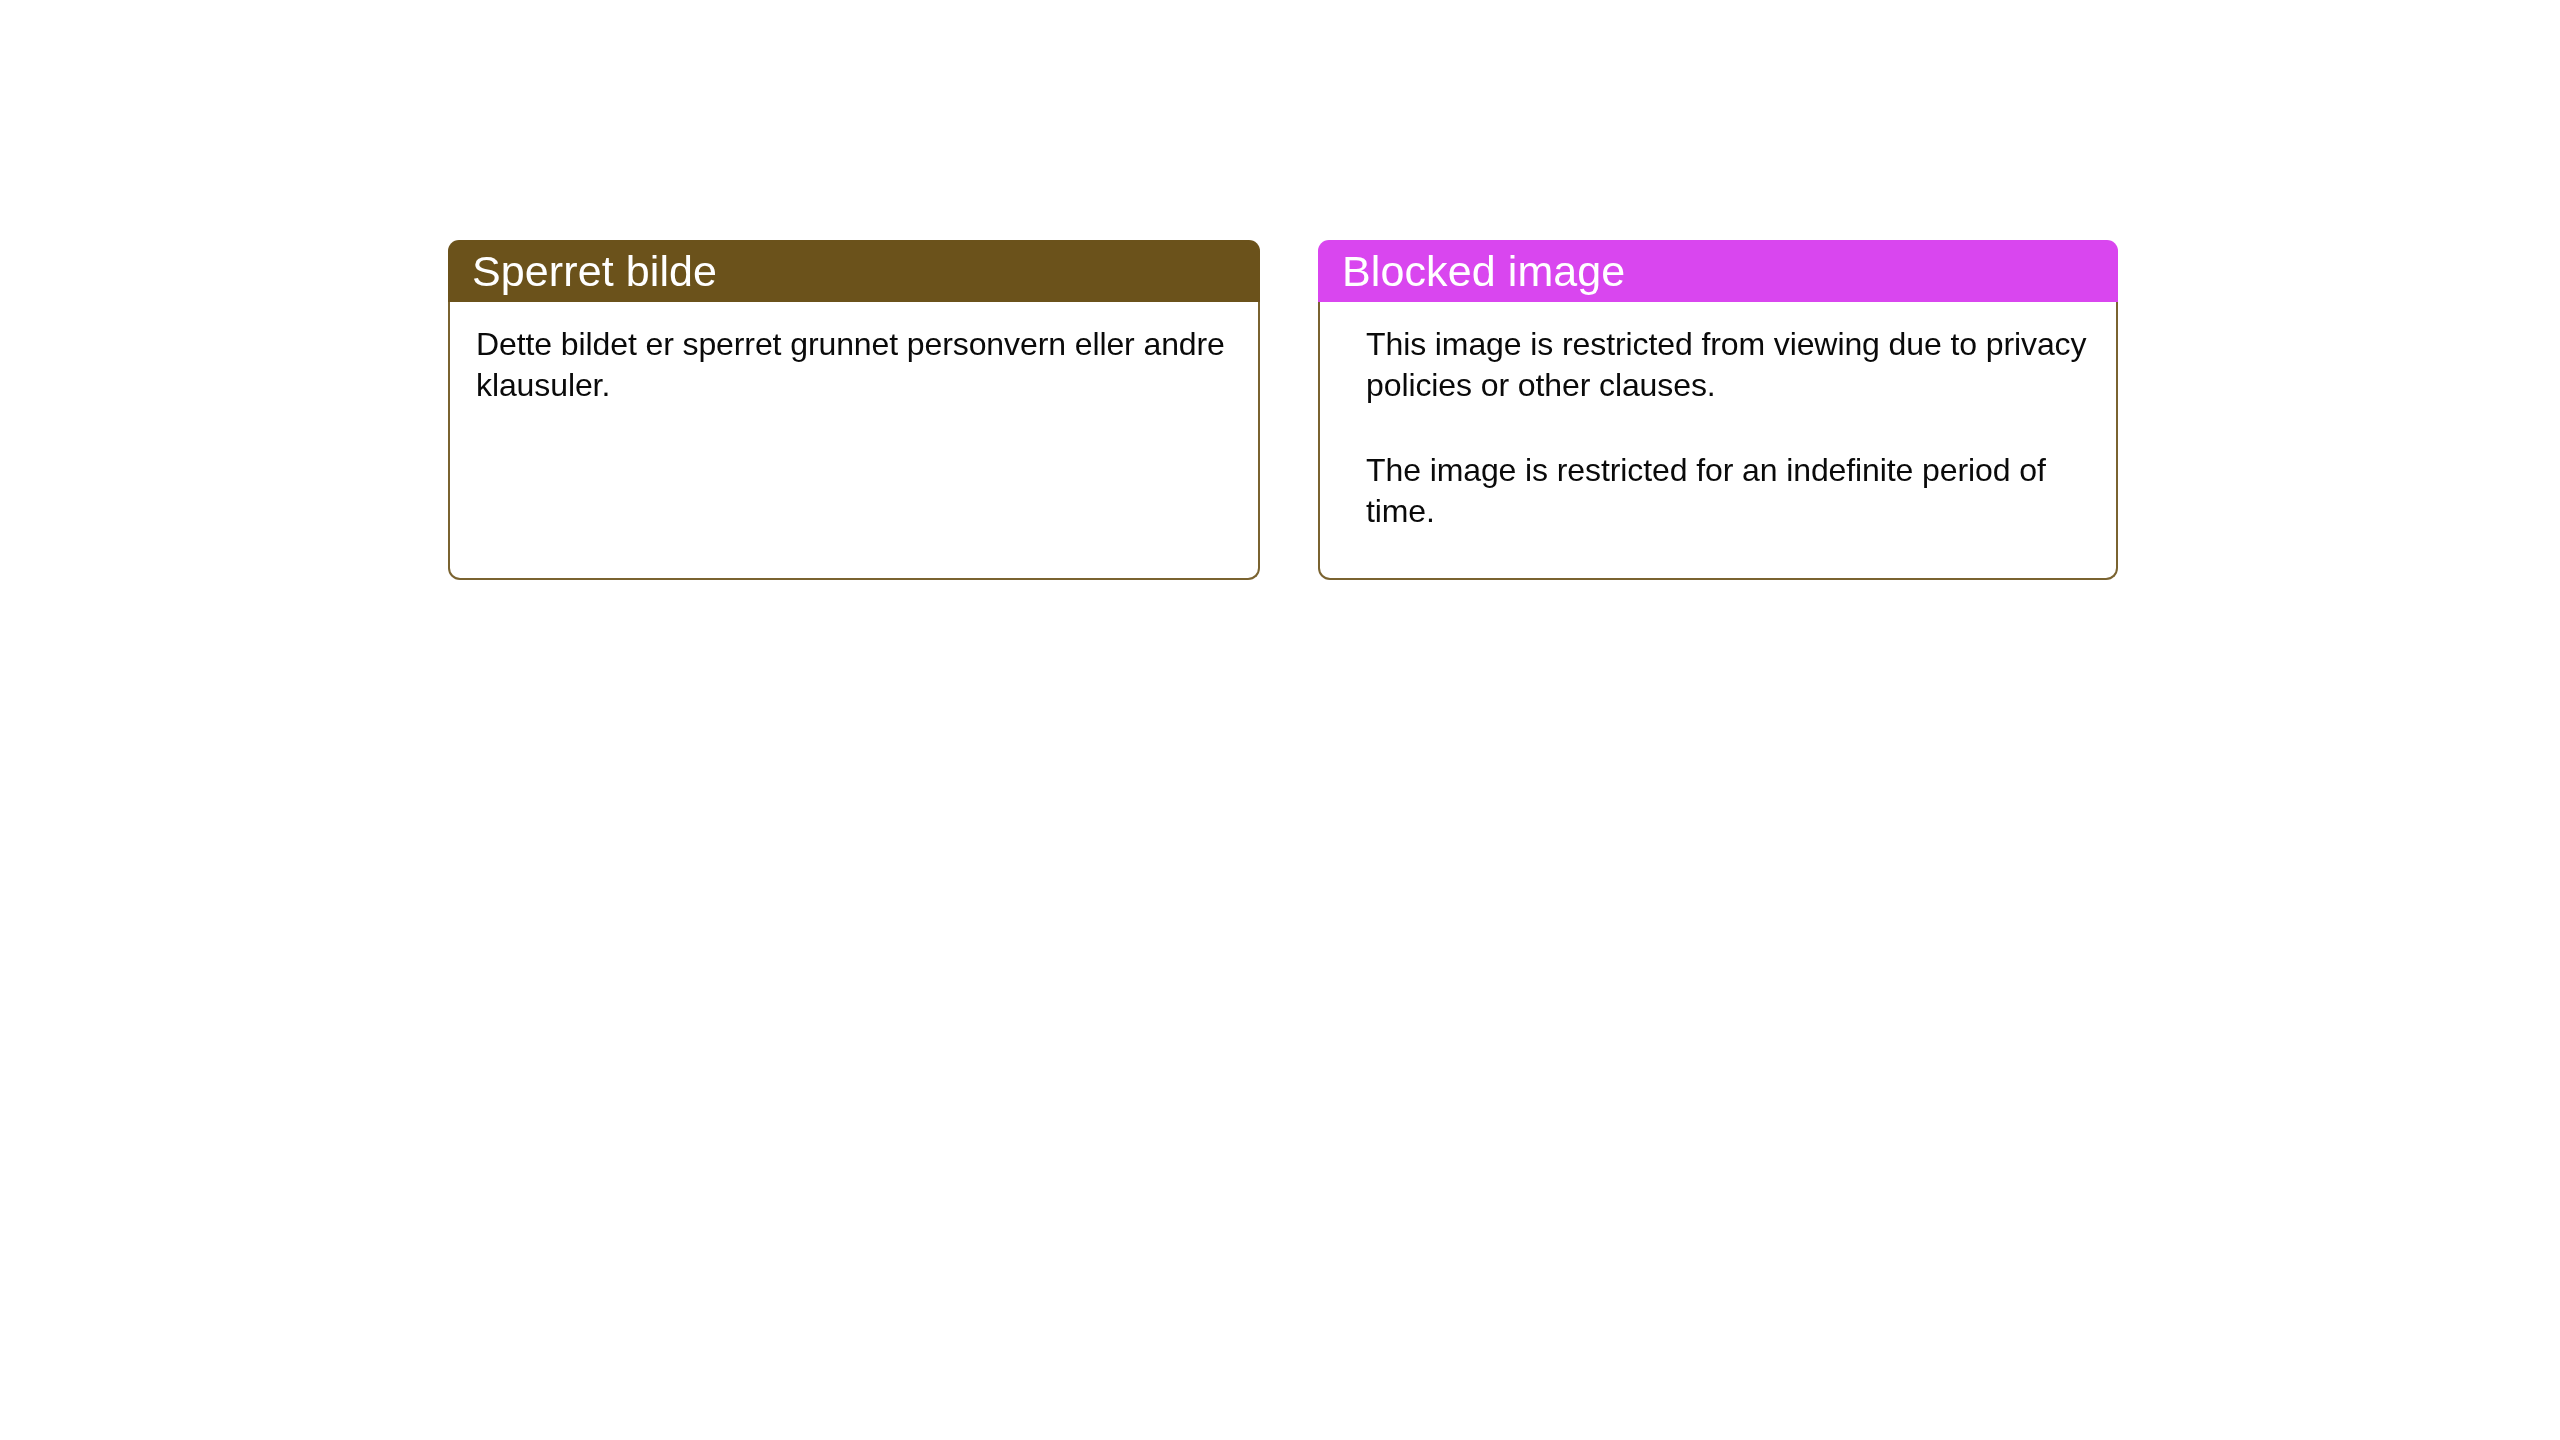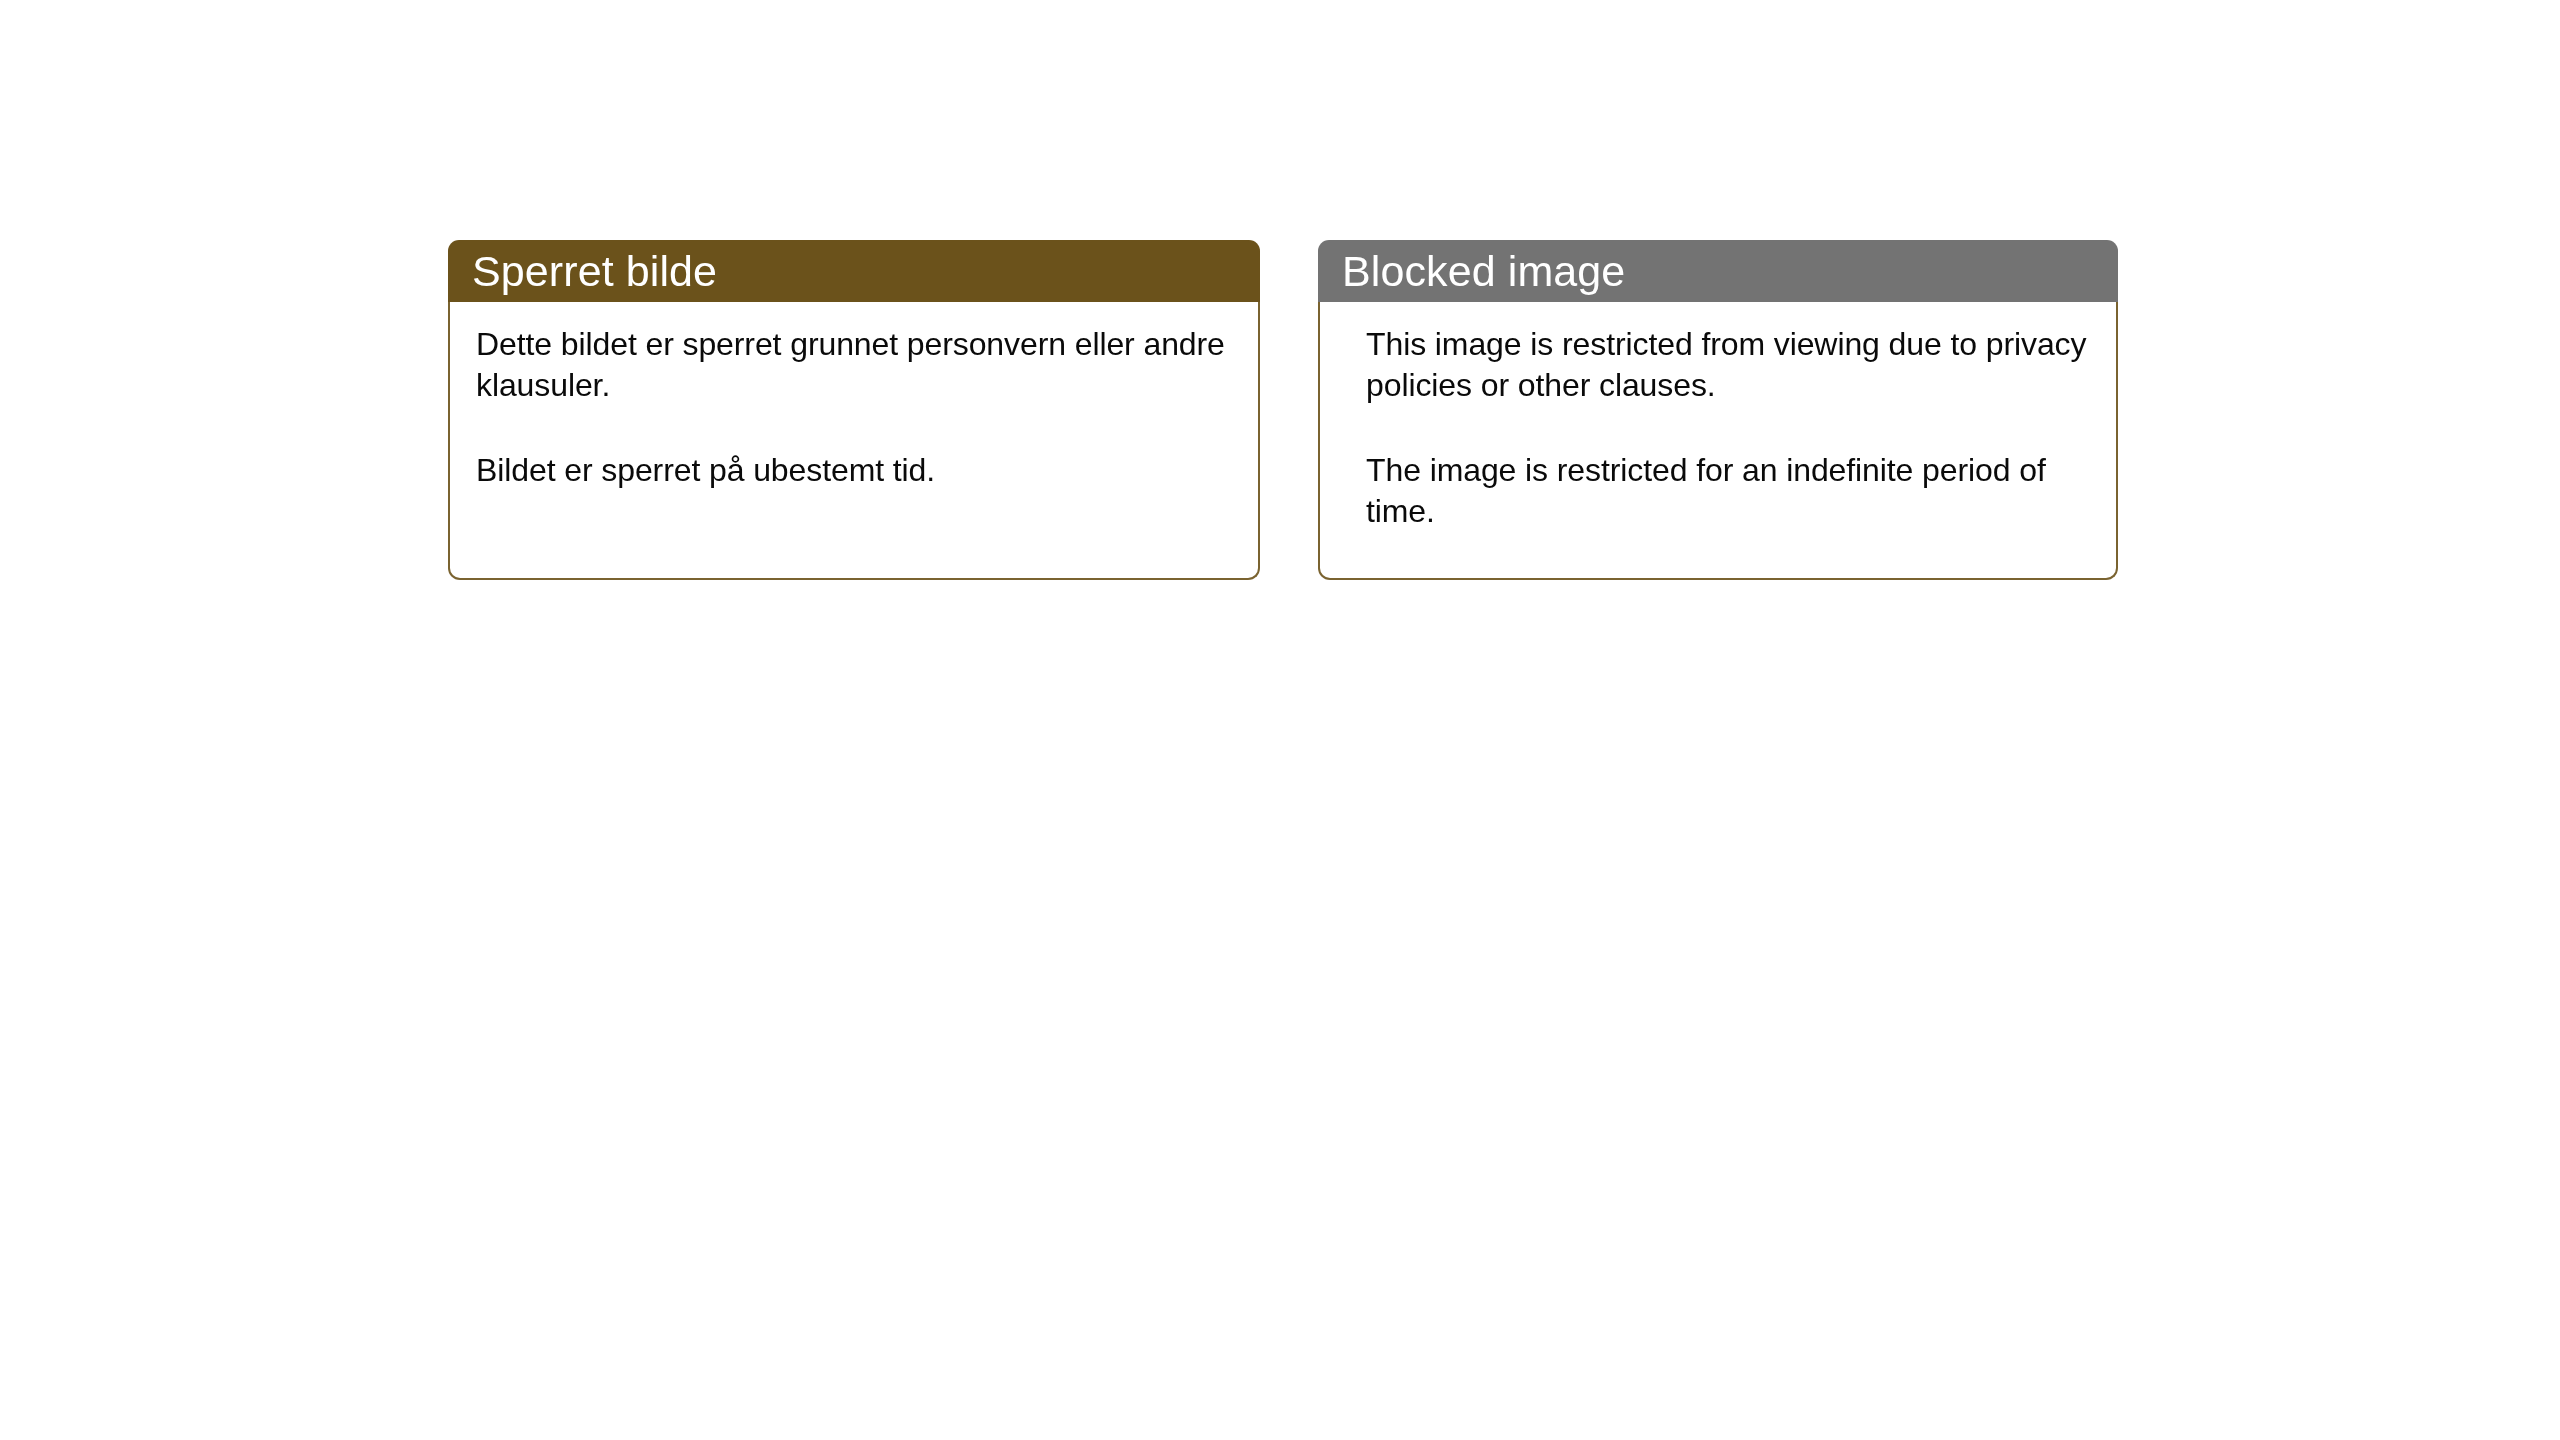--- a/index.html
+++ b/index.html
@@ -85,26 +85,25 @@
 <body style="background: rgb(255, 255, 255);">
 
 <div id="canvas" style="background: rgb(255, 255, 255);">
 
   <section class="notice-panel" id="panel-no">
     <div class="panel-header" style="background: rgb(107, 82, 27);">
       <span class="panel-title" style="color: rgb(255, 255, 255);">Sperret bilde</span>
     </div>
     <div class="panel-body" style="border-color: rgb(122, 99, 48);">
       <p class="panel-paragraph" style="color: rgb(10, 10, 10);">Dette bildet er sperret grunnet personvern eller andre klausuler.</p>
-      <p class="panel-paragraph" style="color: rgb(10, 10, 10);">Bildet er sperret på ubestemt tid.</p>
     </div>
   </section>
 
   <section class="notice-panel" id="panel-en">
-    <div class="panel-header" style="background: #737373;">
+    <div class="panel-header" style="background: #d946ef;">
       <span class="panel-title" style="color: rgb(255, 255, 255);">Blocked image</span>
     </div>
     <div class="panel-body" style="border-color: rgb(122, 99, 48); padding-left: 46px;">
       <p class="panel-paragraph" style="color: rgb(10, 10, 10);">This image is restricted from viewing due to privacy policies or other clauses.</p>
       <p class="panel-paragraph" style="color: rgb(10, 10, 10);">The image is restricted for an indefinite period of time.</p>
     </div>
   </section>
 
 </div>
 

